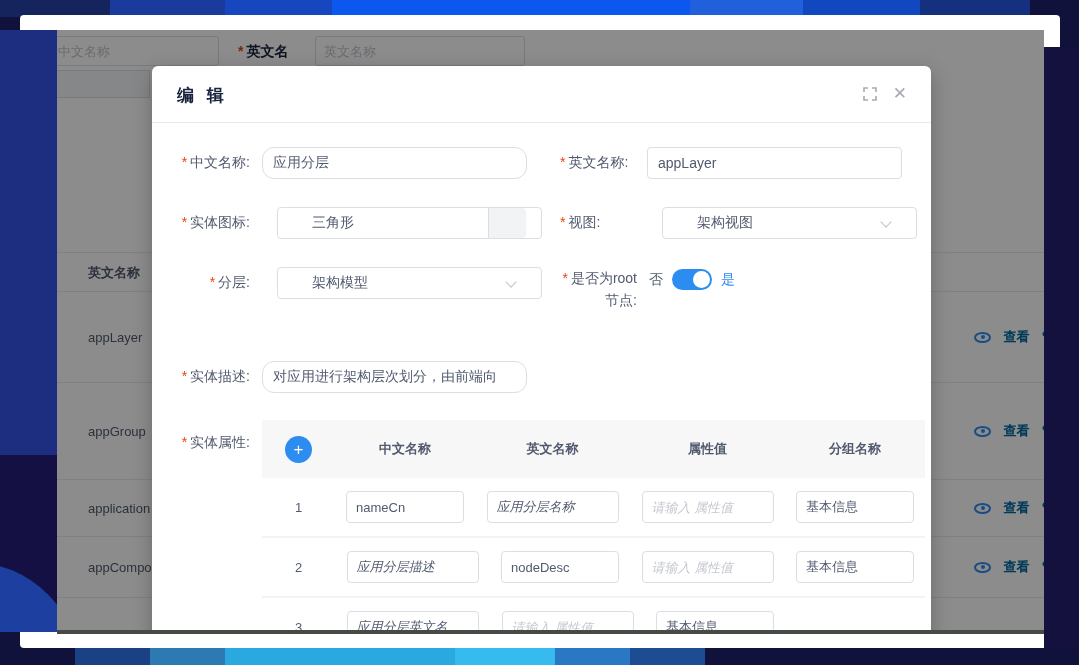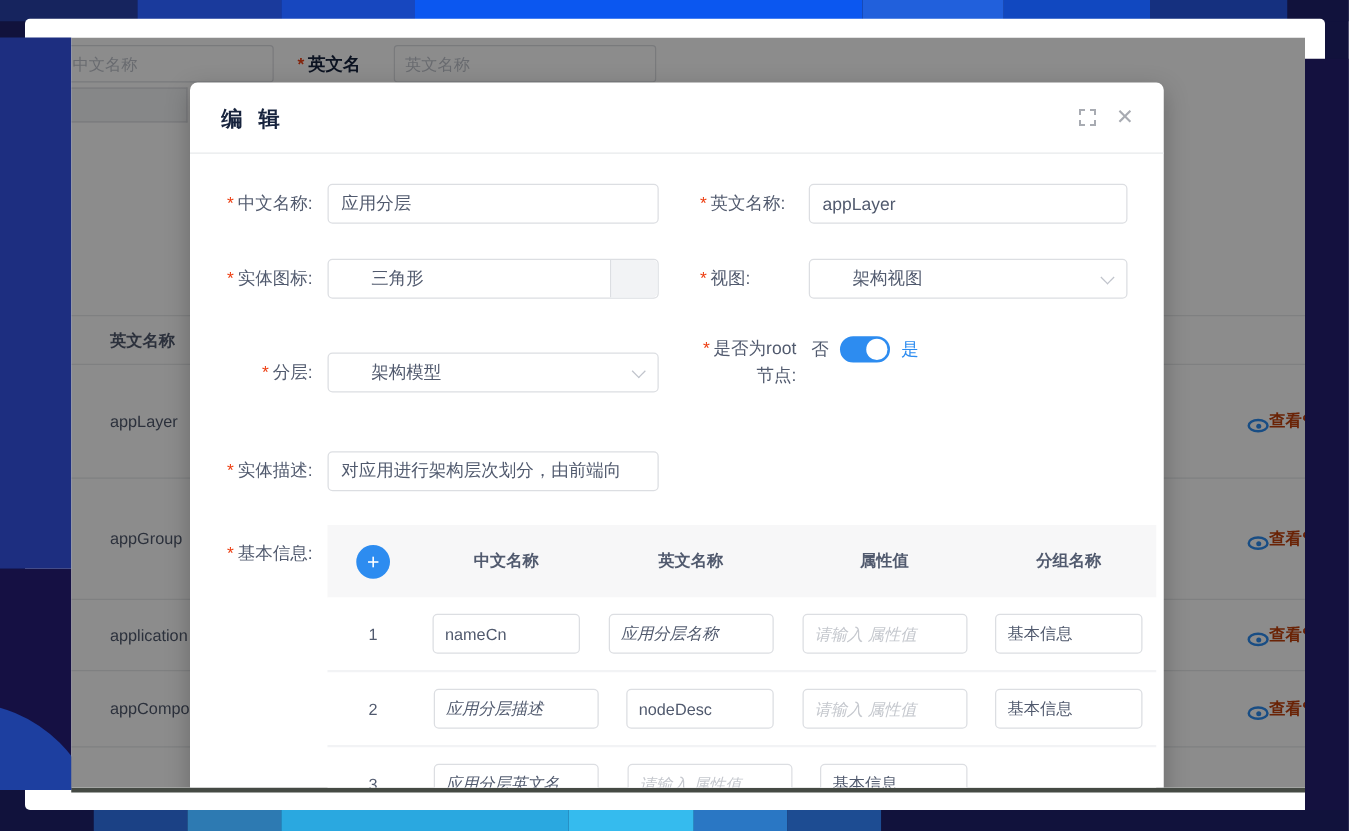--- a/index.html
+++ b/index.html
@@ -47,21 +47,21 @@
               border-top:1px solid #e8eaec; border-bottom:1px solid #e8eaec;
               line-height:40px; font-weight:bold; color:#515a6e; }
   .bg-thead span { margin-left:31px; }
   .bg-row { position:absolute; left:0; right:0; border-bottom:1px solid #e8eaec; }
   .bg-row .bg-name { position:absolute; left:31px; top:50%; transform:translateY(-50%); color:#515a6e; }
   .bg-r1 { top:262px; height:91px; }
   .bg-r2 { top:353px; height:97px; }
   .bg-r3 { top:450px; height:57px; }
   .bg-r4 { top:507px; height:61px; }
   .bg-actions { position:absolute; right:-10px; top:50%; transform:translateY(-50%);
-                display:flex; align-items:flex-end; gap:0; color:#c2410c; font-weight:bold; }
+                display:flex; align-items:center; gap:12px; color:#0369a1; font-weight:bold; }
   .eye { position:relative; width:17px; height:11px; border:2px solid #2d8cf0;
          border-radius:50%; display:inline-block; }
   .eye i { position:absolute; left:50%; top:50%; width:4px; height:4px; margin:-2px 0 0 -2px;
            background:#2d8cf0; border-radius:50%; }
   .pencil { font-size:15px; font-style:normal; }
 
   .overlay { position:absolute; inset:0; background:rgba(0,0,0,0.45); z-index:5; }
 
   
   .modal { position:absolute; left:95px; top:36px; width:779px; height:640px;
@@ -72,25 +72,25 @@
   .m-head-line { position:absolute; left:0; right:0; top:56px; height:1px; background:#e8eaec; }
   .m-full { position:absolute; right:54px; top:21px; cursor:pointer; }
   .m-close { position:absolute; right:24px; top:17px; font-size:17px; color:#a8abb2; cursor:pointer; }
 
   .f-label { position:absolute; width:98px; text-align:right; color:#515a6e; line-height:30px; }
   .f-label-r { position:absolute; left:408px; width:75px; text-align:left; color:#515a6e; line-height:30px; }
   .m-inp { position:absolute; height:32px; border:1px solid #dcdee2; border-radius:4px;
            font-size:14px; color:#515a6e; padding:0 10px; outline:none; width:265px;
            font-family:"Liberation Sans", sans-serif; background:#fff; }
   .m-inp::placeholder { color:#c5c8ce; }
-  .pos-l { left:110px; } .pos-r { left:495px; width:255px; }
-  .r1 { top:81px; } .r2 { top:141px; } .r3 { top:201px;margin-top:15px; } .r4 { top:295px; }
+  .pos-l { left:110px;border-radius:12px; } .pos-r { left:495px; width:255px; }
+  .r1 { top:81px; } .r2 { top:141px; } .r3 { top:201px; } .r4 { top:295px; }
 
   .inp-wrap { position:absolute; left:110px; width:265px; height:32px; }
-  .inp-wrap .m-inp { position:absolute; left:0; top:0; width:100%;padding-left:34px; }
+  .inp-wrap .m-inp { position:absolute; left:15px; top:0; width:100%;padding-left:34px; }
   .suffix { position:absolute; right:1px; top:1px; bottom:1px; width:38px;
             background:#f2f3f5; border-left:1px solid #dcdee2; border-radius:0 4px 4px 0; z-index:2; }
   .chevron { position:absolute; right:12px; top:11px; width:8px; height:8px;
              border-right:1.5px solid #c0c4cc; border-bottom:1.5px solid #c0c4cc;
              transform:rotate(45deg); z-index:2; }
 
   .root-label { position:absolute; left:401px; top:201px; width:84px; text-align:right;
                 line-height:22px; word-break:break-all; color:#515a6e; }
   .root-ctl { position:absolute; left:497px; top:203px; display:flex; align-items:center; gap:9px; }
   .tg-off { color:#515a6e; }
@@ -241,21 +241,21 @@
         </span>
       <span class="tg-on">是</span>
     </div>
 
     <div class="f-label r4">
       <span class="req">*</span><span>实体描述:</span>
     </div>
     <input class="m-inp pos-l r4" value="对应用进行架构层次划分，由前端向" style="">
 
     <div class="attr-label">
-      <span class="req">*</span><span>基本信息:</span>
+      <span class="req">*</span><span>实体属性:</span>
     </div>
     <div class="attr-table">
       <div class="t-head">
         <div class="c0">
             <button class="add-btn">+</button>
           </div>
         <div class="th c1">中文名称</div>
         <div class="th c2">英文名称</div>
         <div class="th c3">属性值</div>
         <div class="th c4">分组名称</div>

